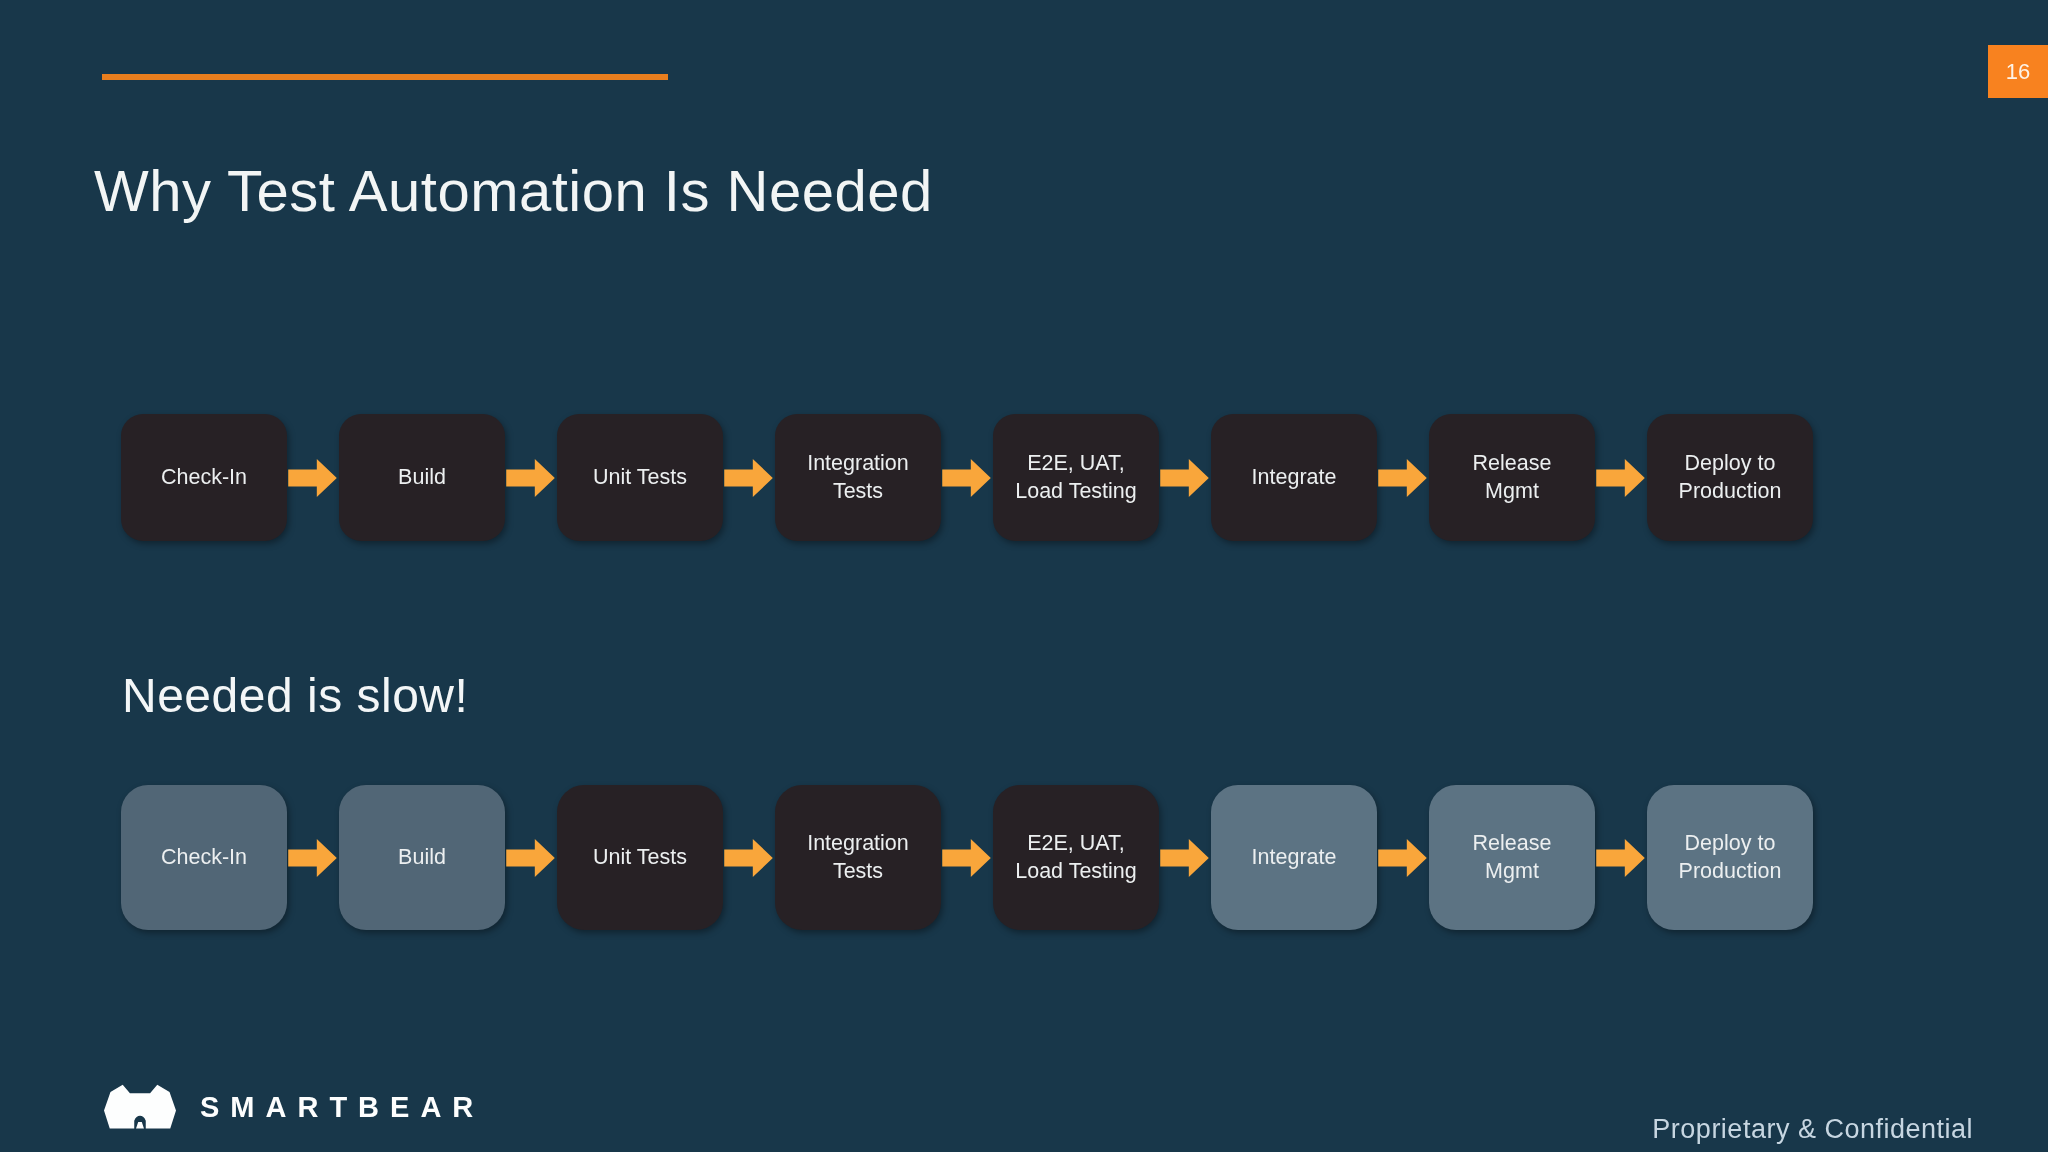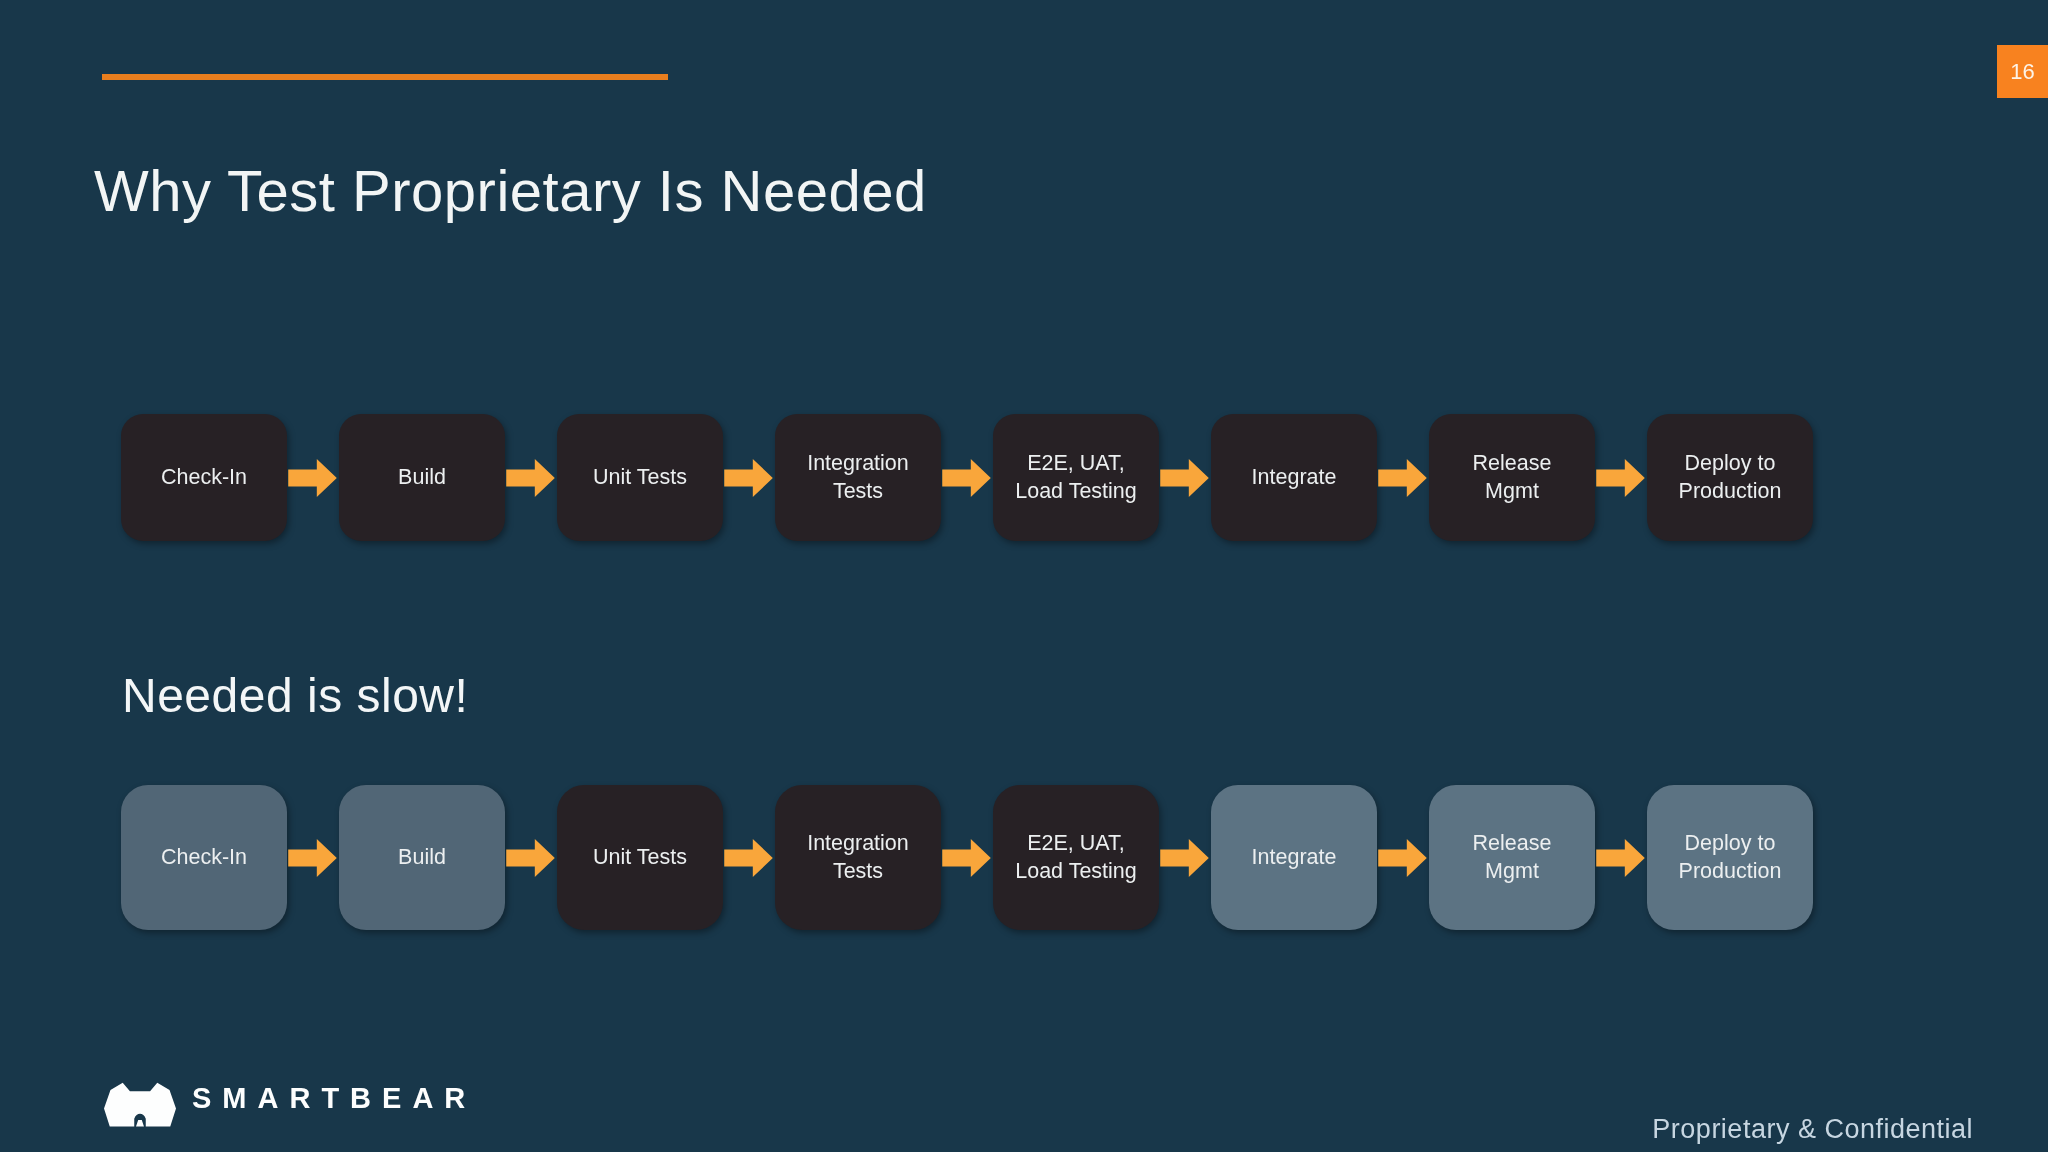--- a/index.html
+++ b/index.html
@@ -12,21 +12,21 @@
   .stage{position:absolute;inset:0;}
 
   
   .accent-line{
     position:absolute;left:102px;top:74px;width:566px;height:6px;
     background:var(--c-accent,#e87e1e);
   }
 
   
   .page-tab{
-    position:absolute;right:0;top:45px;width:51px;height:53px;
+    position:absolute;right:0;top:45px;width:60px;height:53px;
     background:var(--c-page_tab,#f8821f);
     display:flex;align-items:center;justify-content:center;
     color:#fdf3e7;font-size:22px;
   }
 
   
   .slide-title{
     position:absolute;left:94px;top:118px;
     font-size:58px;font-weight:300;letter-spacing:0.5px;
     color:var(--c-title_text,#f2f5f5);
@@ -60,21 +60,21 @@
   .step.dark{background:var(--c-box_dark,#272125);}
   .step.gray{background:var(--c-box_gray,#516676);}
   .step.gray-light{background:var(--c-box_gray_light,#5c7383);}
 
   .arrow{flex:0 0 52px;width:52px;height:40px;}
   .arrow polygon{fill:var(--c-arrow,#f9a63b);}
 
   
   .footer-brand{
     position:absolute;left:104px;top:1082px;height:50px;
-    display:flex;align-items:flex-start;gap:16px;
+    display:flex;align-items:center;gap:24px;
   }
   .bear-icon{width:72px;height:46px;}
   .bear-icon path{fill:#fdfefe;}
   .brand-name{
     color:#fdfefe;font-size:29px;font-weight:600;letter-spacing:11px;
   }
   .footer-note{
     position:absolute;right:75px;top:1098px;
     font-size:27px;color:var(--c-footer_note,#c7d6e1);letter-spacing:0.5px;margin-top:16px;
   }
@@ -83,21 +83,21 @@
 <body>
 
 <div class="stage">
 
   <div class="accent-line"></div>
 
   <div class="page-tab">
     <span>16</span>
   </div>
 
-  <h1 class="slide-title">Why Test Proprietary Is Needed</h1>
+  <h1 class="slide-title">Why Test Automation Is Needed</h1>
 
 
   <div class="flow-row row-fast">
     <div class="step dark">
         <span class="step-label">Check-In</span>
       </div>
     <svg class="arrow" viewBox="0 0 52 42">
         <polygon points="0,12 30,12 30,1 51,21 30,41 30,30 0,30"></polygon>
       </svg>
     <div class="step dark">

